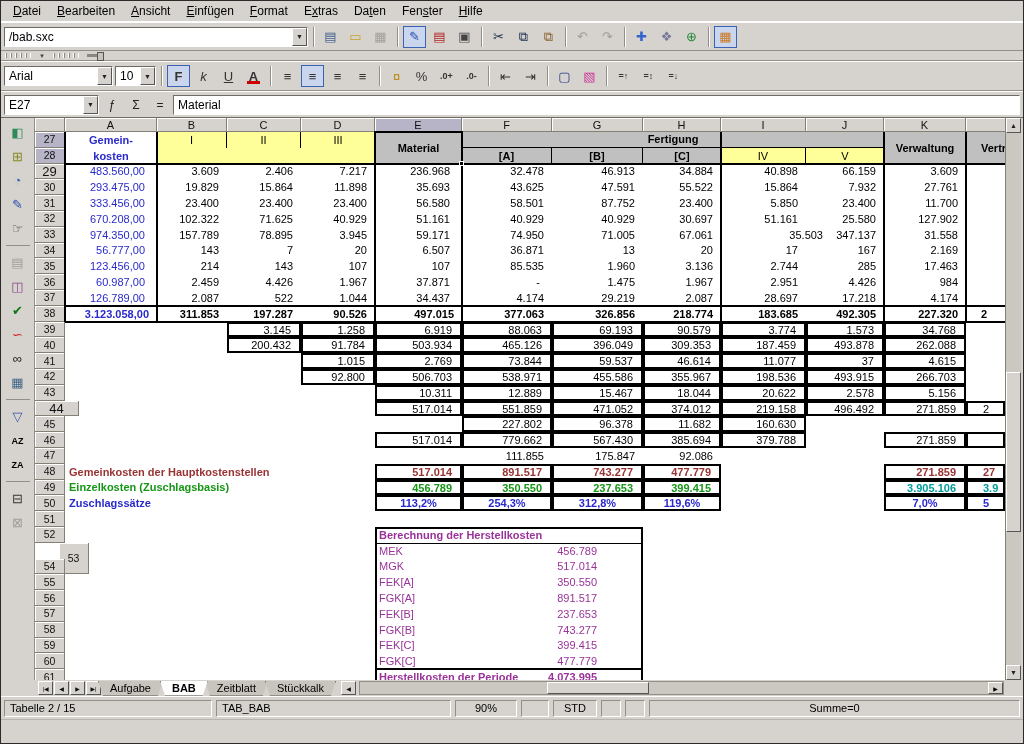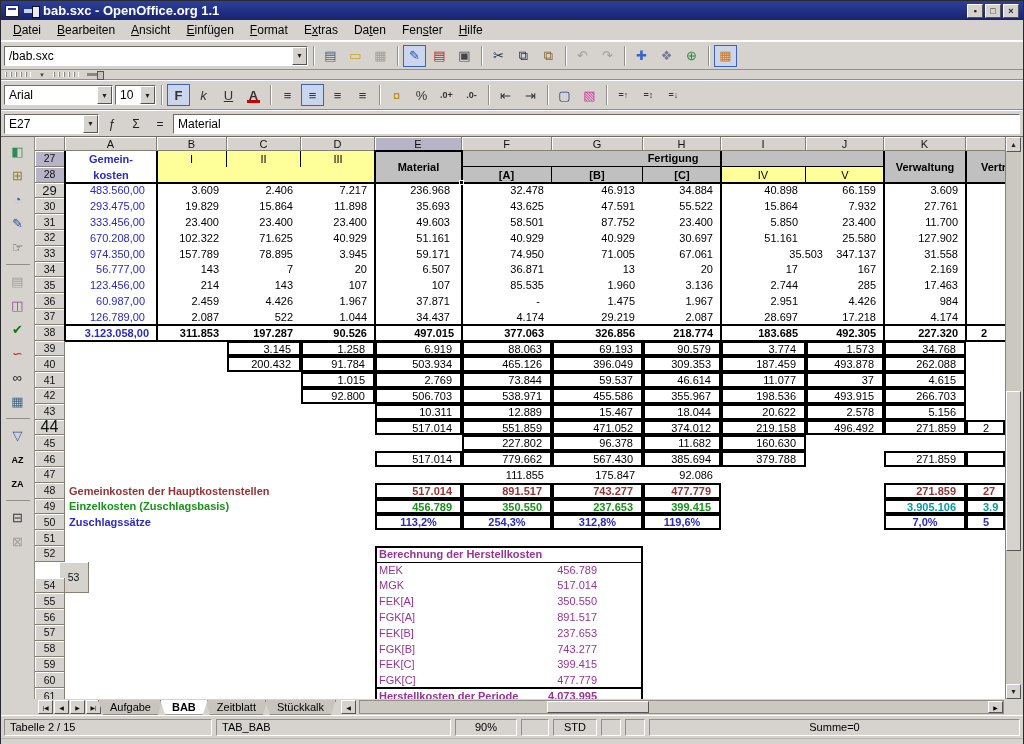--- a/index.html
+++ b/index.html
@@ -124,30 +124,20 @@
   .spanel{height:17px;border:1px solid;border-color:#928f88 #fff #fff #928f88;font-size:11px;
     display:flex;align-items:center;padding:0 5px;white-space:nowrap;overflow:hidden}
   .spanel.c{justify-content:center}
   .bottomedge{height:7px;flex:0 0 7px;background:#d6d3ce;border-top:1px solid #b7b4ad}
 </style>
 </head>
 <body>
 
 <div class="window">
 
-  <div class="titlebar">
-    <span class="tb-icon"></span>
-    <span class="pin"></span>
-    <span class="title-text">bab.sxc - OpenOffice.org 1.1</span>
-    <span class="win-btns">
-      <span class="wbtn">▪</span>
-      <span class="wbtn">□</span>
-      <span class="wbtn">×</span>
-    </span>
-  </div>
 
   <div class="menubar" id="menubar">
       <span class="menu-item"><u>D</u>atei</span>
       <span class="menu-item"><u>B</u>earbeiten</span>
       <span class="menu-item"><u>A</u>nsicht</span>
       <span class="menu-item"><u>E</u>infügen</span>
       <span class="menu-item"><u>F</u>ormat</span>
       <span class="menu-item">E<u>x</u>tras</span>
       <span class="menu-item">Da<u>t</u>en</span>
       <span class="menu-item">Fen<u>s</u>ter</span>
@@ -286,21 +276,21 @@
         <div class="chdr" style="font-size: 10.5px; left: 0px; top: 124.6px; width: 30px; height: 15.8px;">34</div>
         <div class="chdr" style="font-size: 10.5px; left: 0px; top: 140.4px; width: 30px; height: 15.8px;">35</div>
         <div class="chdr" style="font-size: 10.5px; left: 0px; top: 156.2px; width: 30px; height: 15.8px;">36</div>
         <div class="chdr" style="font-size: 10.5px; left: 0px; top: 172px; width: 30px; height: 15.8px;">37</div>
         <div class="chdr" style="font-size: 10.5px; left: 0px; top: 187.8px; width: 30px; height: 15.8px;">38</div>
         <div class="chdr" style="font-size: 10.5px; left: 0px; top: 203.6px; width: 30px; height: 15.8px;">39</div>
         <div class="chdr" style="font-size: 10.5px; left: 0px; top: 219.4px; width: 30px; height: 15.8px;">40</div>
         <div class="chdr" style="font-size: 10.5px; left: 0px; top: 235.2px; width: 30px; height: 15.8px;">41</div>
         <div class="chdr" style="font-size: 10.5px; left: 0px; top: 251px; width: 30px; height: 15.8px;">42</div>
         <div class="chdr" style="font-size: 10.5px; left: 0px; top: 266.8px; width: 30px; height: 15.8px;">43</div>
-        <div class="chdr" style="font-size: 16px; left: 0px; top: 282.6px; width: 30px; height: 15.8px;">44</div>
+        <div class="chdr" style="font-size: 13px; left: 0px; top: 282.6px; width: 44px; height: 15.8px;">44</div>
         <div class="chdr" style="font-size: 10.5px; left: 0px; top: 298.4px; width: 30px; height: 15.8px;">45</div>
         <div class="chdr" style="font-size: 10.5px; left: 0px; top: 314.2px; width: 30px; height: 15.8px;">46</div>
         <div class="chdr" style="font-size: 10.5px; left: 0px; top: 330px; width: 30px; height: 15.8px;">47</div>
         <div class="chdr" style="font-size: 10.5px; left: 0px; top: 345.8px; width: 30px; height: 15.8px;">48</div>
         <div class="chdr" style="font-size: 10.5px; left: 0px; top: 361.6px; width: 30px; height: 15.8px;">49</div>
         <div class="chdr" style="font-size: 10.5px; left: 0px; top: 377.4px; width: 30px; height: 15.8px;">50</div>
         <div class="chdr" style="font-size: 10.5px; left: 0px; top: 393.2px; width: 30px; height: 15.8px;">51</div>
         <div class="chdr" style="font-size: 10.5px; left: 0px; top: 409px; width: 30px; height: 15.8px;">52</div>
         <div class="chdr" style="font-size: 10.5px; left: 0px; top: 424.8px; width: 30px; height: 31px; margin-left: 24px;">53</div>
         <div class="chdr" style="font-size: 10.5px; left: 0px; top: 440.6px; width: 30px; height: 15.8px;">54</div>
@@ -345,21 +335,21 @@
         <div class="cell num" style="left: 427px; top: 61.4px; width: 90px; height: 15.8px;">43.625</div>
         <div class="cell num" style="left: 517px; top: 61.4px; width: 91px; height: 15.8px;">47.591</div>
         <div class="cell num" style="left: 608px; top: 61.4px; width: 78px; height: 15.8px;">55.522</div>
         <div class="cell num" style="left: 686px; top: 61.4px; width: 85px; height: 15.8px;">15.864</div>
         <div class="cell num" style="left: 771px; top: 61.4px; width: 78px; height: 15.8px;">7.932</div>
         <div class="cell num" style="left: 849px; top: 61.4px; width: 82px; height: 15.8px;">27.761</div>
         <div class="cell num pr12 blu" style="left: 30px; top: 77.2px; width: 92px; height: 15.8px;">333.456,00</div>
         <div class="cell num" style="left: 122px; top: 77.2px; width: 70px; height: 15.8px;">23.400</div>
         <div class="cell num" style="left: 192px; top: 77.2px; width: 74px; height: 15.8px;">23.400</div>
         <div class="cell num" style="left: 266px; top: 77.2px; width: 74px; height: 15.8px;">23.400</div>
-        <div class="cell num pr12" style="left: 340px; top: 77.2px; width: 87px; height: 15.8px;">49.603</div>
+        <div class="cell num pr12" style="left: 340px; top: 77.2px; width: 87px; height: 15.8px;">56.580</div>
         <div class="cell num" style="left: 427px; top: 77.2px; width: 90px; height: 15.8px;">58.501</div>
         <div class="cell num" style="left: 517px; top: 77.2px; width: 91px; height: 15.8px;">87.752</div>
         <div class="cell num" style="left: 608px; top: 77.2px; width: 78px; height: 15.8px;">23.400</div>
         <div class="cell num" style="left: 686px; top: 77.2px; width: 85px; height: 15.8px;">5.850</div>
         <div class="cell num" style="left: 771px; top: 77.2px; width: 78px; height: 15.8px;">23.400</div>
         <div class="cell num" style="left: 849px; top: 77.2px; width: 82px; height: 15.8px;">11.700</div>
         <div class="cell num pr12 blu" style="left: 30px; top: 93px; width: 92px; height: 15.8px;">670.208,00</div>
         <div class="cell num" style="left: 122px; top: 93px; width: 70px; height: 15.8px;">102.322</div>
         <div class="cell num" style="left: 192px; top: 93px; width: 74px; height: 15.8px;">71.625</div>
         <div class="cell num" style="left: 266px; top: 93px; width: 74px; height: 15.8px;">40.929</div>

